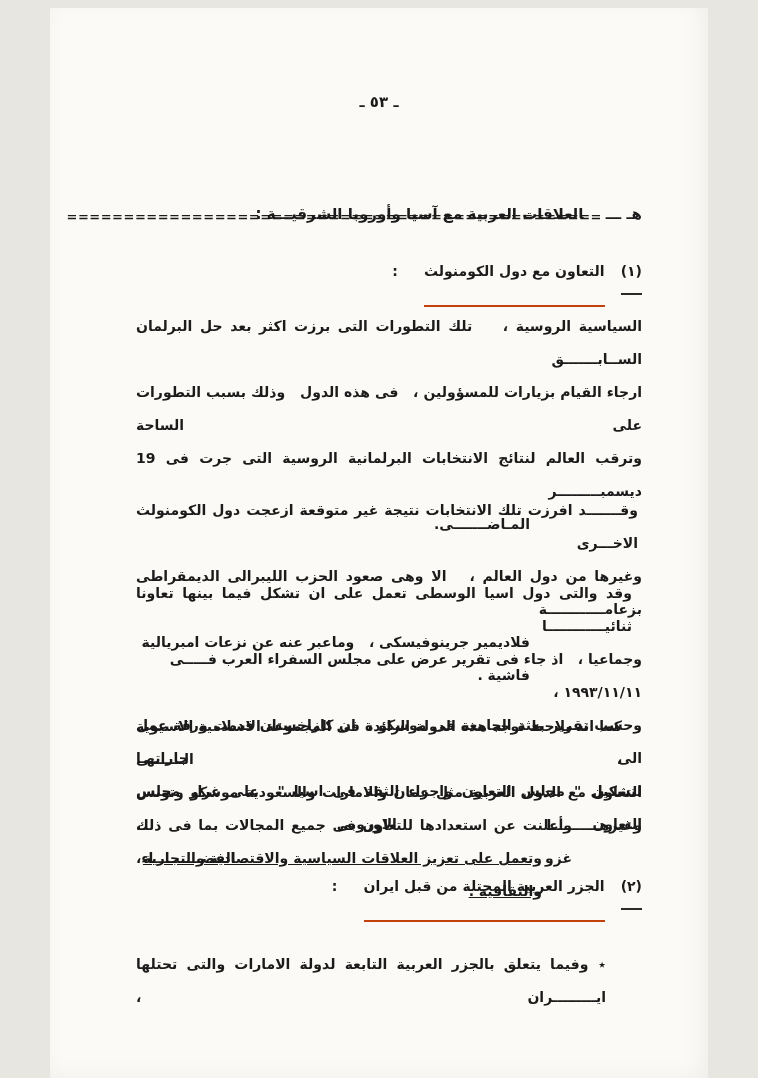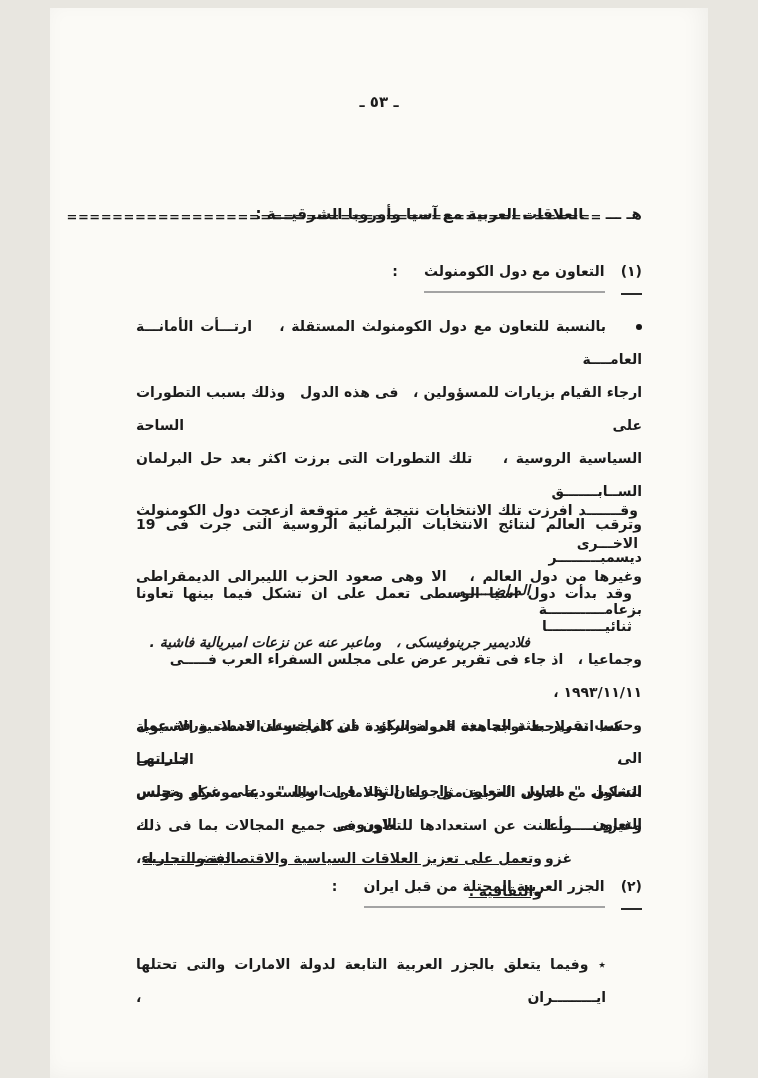--- a/index.html
+++ b/index.html
@@ -22,42 +22,42 @@
     line-height:33px;
     text-align:right;
     letter-spacing:0.2px;
   }
   .center{right:0;left:0;text-align:center;font-size:15px;}
   .j{text-align:justify;text-align-last:justify;}
   .para div{min-height:33px;}
   .line-short{text-align:right;}
   .mr4{margin-right:4px;} .mr10{margin-right:10px;} .mr20{margin-right:20px;}
   .mr36{margin-right:36px;} .mr70{margin-right:70px;} .mr100{margin-right:100px;text-decoration:underline;}
-  .mr112{margin-right:112px;font-style:italic;}
+  .mr112{margin-right:112px;}
   .heading-row{font-size:15px;}
   .heading-row .h-marker{margin-left:22px;}
   .eq-row{
     position:absolute;
     right:106px;
     font-size:13px;
     line-height:14px;
     letter-spacing:0.5px;
     text-align:right;
     white-space:nowrap;
   }
   .sub .s-marker{
     display:inline-block;
     border-bottom:2px solid #2a2a2a;
     padding-bottom:5px;
     margin-left:16px;
   }
   .sub .s-title{
     display:inline-block;
-    border-bottom:2px solid #a3a3a3;
-    padding-bottom:3px;
+    border-bottom:2px solid #c2410c;
+    padding-bottom:17px;
   }
   .sub .s-colon{margin-right:26px;}
   .bullet-dot{
     display:inline-block;
     width:6px;height:6px;
     background:#151515;
     border-radius:50%;
     margin-left:30px;
     vertical-align:middle;
   }
@@ -73,35 +73,34 @@
   <div class="row heading-row" style="top:190px">
     <span class="h-marker">هـ ـــ</span><span>العلاقات العربية مع آسيا وأوروبا الشرقيـــة :</span>
   </div>
   <div class="eq-row" style="top:202px">===============================================</div>
 
   <div class="row sub" style="top:247px">
     <span class="s-marker">(١)</span><span class="s-title">التعاون مع دول الكومنولث</span><span class="s-colon">:</span>
   </div>
 
   <div class="row para" style="top:302px">
-    <div class="j"><span class="bullet-dot"></span><span>بالنسبة للتعاون مع دول الكومنولث المستقلة ، &nbsp;&nbsp; ارتـــأت الأمانـــة العامــــة</span></div>
+    <div class="j">السياسية الروسية ، &nbsp;&nbsp; تلك التطورات التى برزت اكثر بعد حل البرلمان الســابـــــــق</div>
     <div class="j">ارجاء القيام بزيارات للمسؤولين ، &nbsp; فى هذه الدول &nbsp; وذلك بسبب التطورات على الساحة</div>
-    <div class="j">السياسية الروسية ، &nbsp;&nbsp; تلك التطورات التى برزت اكثر بعد حل البرلمان الســابـــــــق</div>
     <div class="j">وترقب العالم لنتائج الانتخابات البرلمانية الروسية التى جرت فى 19 ديسمبـــــــــر</div>
     <div class="line-short mr112">المـاضـــــــى.</div>
   </div>
 
   <div class="row para" style="top:486px">
     <div class="j mr4">وقـــــــد افرزت تلك الانتخابات نتيجة غير متوقعة ازعجت دول الكومنولث الاخـــرى</div>
     <div class="j">وغيرها من دول العالم ، &nbsp; الا وهى صعود الحزب الليبرالى الديمقراطى بزعامــــــــــــة</div>
     <div class="line-short mr112">فلاديمير جرينوفيسكى ، &nbsp; وماعبر عنه عن نزعات امبريالية فاشية .</div>
   </div>
 
   <div class="row para" style="top:569px">
-    <div class="j mr10">وقد بدأت دول اسيا الوسطى تعمل على ان تشكل فيما بينها تعاونا ثنائيــــــــــــا</div>
+    <div class="j mr10">وقد والتى دول اسيا الوسطى تعمل على ان تشكل فيما بينها تعاونا ثنائيــــــــــــا</div>
     <div class="line-short">وجماعيا ، &nbsp; اذ جاء فى تقرير عرض على مجلس السفراء العرب فـــــى ١٩٩٣/١١/١١ ،</div>
     <div class="j">وحسب تقرير بعثة الجامعة فى موسكو ، &nbsp;ان كازاخستان قدمت ورقة عمل الى جاراتهـا</div>
     <div class="j">لتشكيل " مجلس التعاون واجراء الثقة فى اسيا " &nbsp;على غرار مجلس التعاون الاوروبى .</div>
   </div>
 
   <div class="row para" style="top:702px">
     <div class="j mr20">كما انه يلاحظ توجه هذه الدولة الرائدة فى المجموعة الاسلامية الاسيوية ، &nbsp;الـــــــى</div>
     <div class="j">التعاون مع الدول العربية مثل عمان والامارات والسعودية موسكو وتونس وغيرهــــــــــا ،</div>
     <div class="line-short mr100">وتعمل على تعزيز العلاقات السياسية والاقتصادية والتجارية والثقافية .</div>
   </div>

